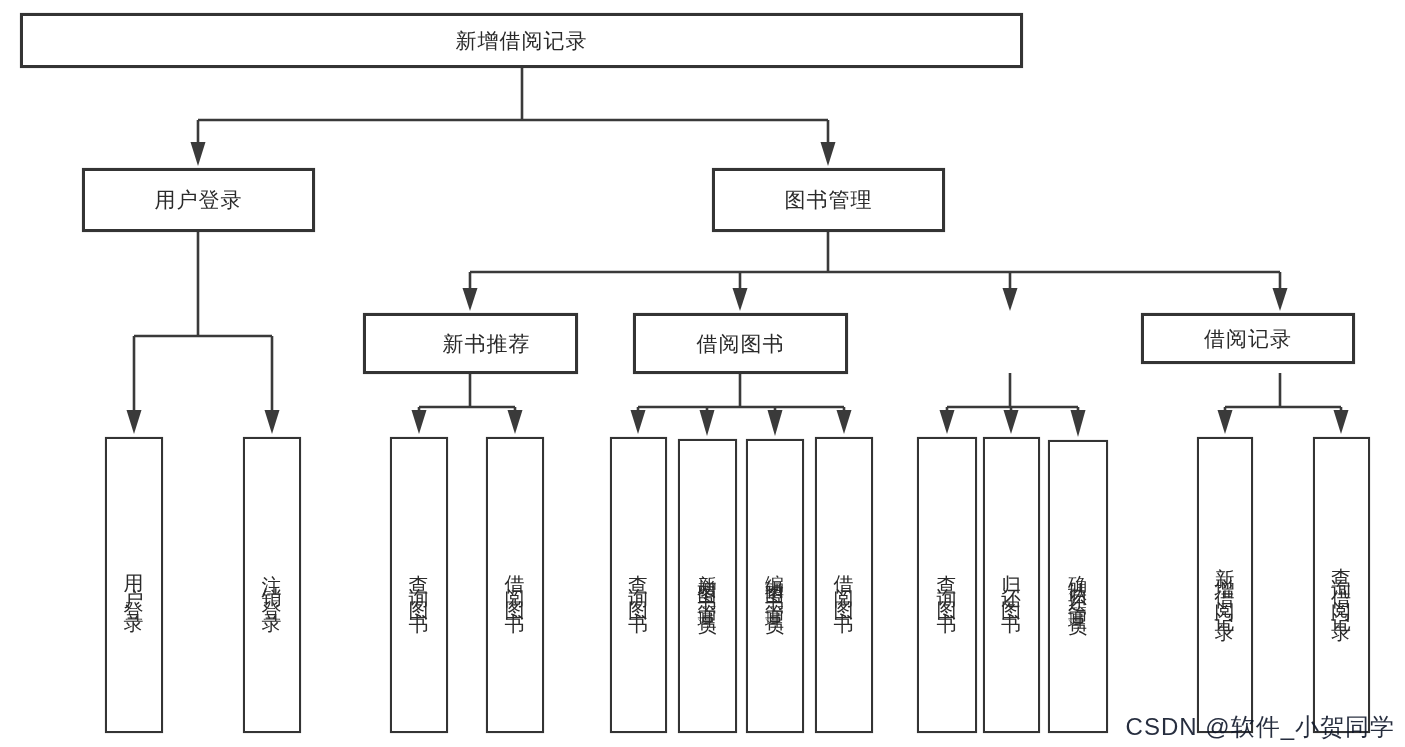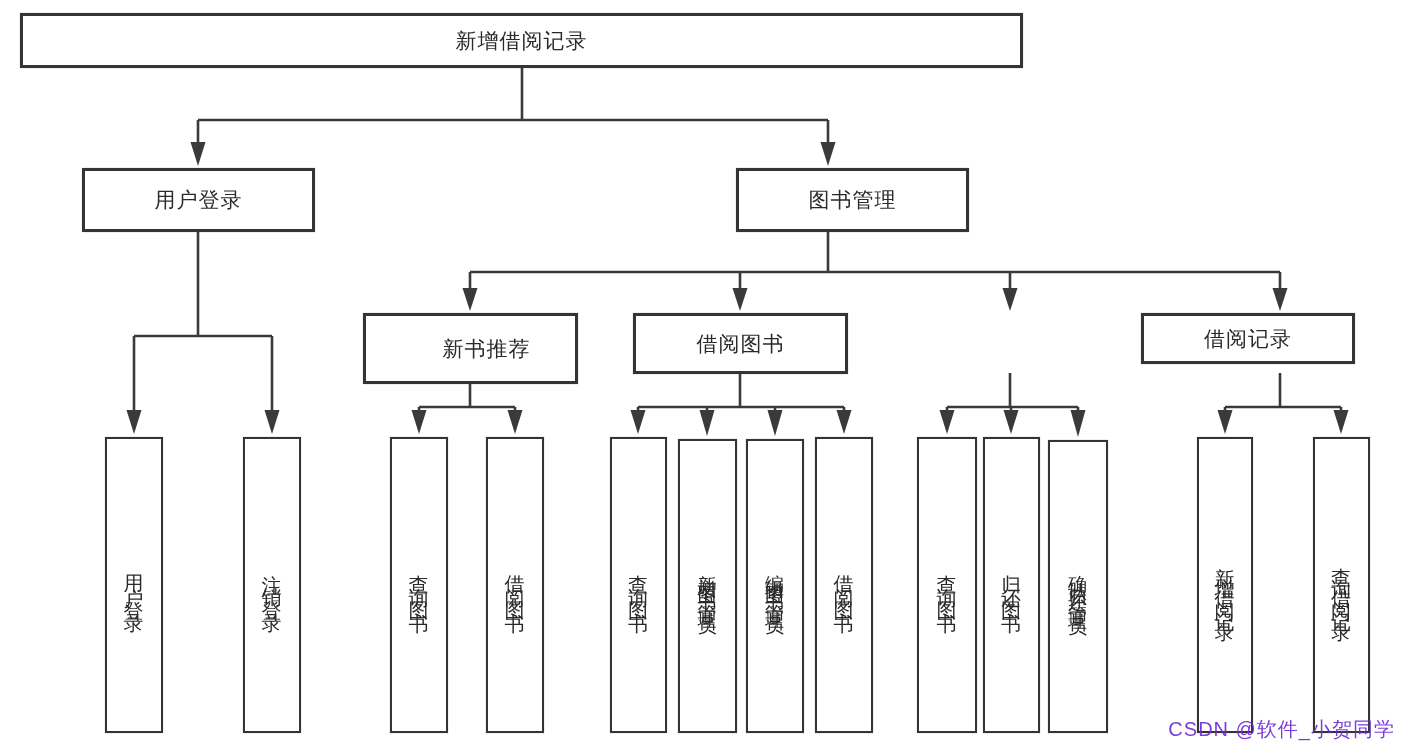--- a/index.html
+++ b/index.html
@@ -57,22 +57,22 @@
     letter-spacing: 11px;
   }
   .leaf.long {
     font-size: 19px;
     letter-spacing: 6px;
   }
   .watermark {
     position: absolute;
     right: 10px;
     bottom: 4px;
-    font-size: 20px;
-    color: #6d28d9;
+    font-size: 24px;
+    color: #0f172a;
     letter-spacing: 1px;
     white-space: nowrap;
     opacity: 0.9;
     z-index: 5;
   }
 </style>
 </head>
 <body>
 
 <div class="canvas">
@@ -135,23 +135,23 @@
     <path d="M1225 407 H1341"></path>
     <path d="M1225 407 V412"></path>
     <polygon points="1217.5,410 1232.5,410 1225,434"></polygon>
     <path d="M1341 407 V412"></path>
     <polygon points="1333.5,410 1348.5,410 1341,434"></polygon>
   </svg>
 
   <div class="box h-label" style="left:20px; top:13px; width:1003px; height:55px;">新增借阅记录</div>
 
   <div class="box h-label" style="left:82px; top:168px; width:233px; height:64px;">用户登录</div>
-  <div class="box h-label" style="left:712px; top:168px; width:233px; height:64px;margin-left:24px;">图书管理</div>
+  <div class="box h-label" style="left:712px; top:168px; width:233px; height:64px;">图书管理</div>
 
-  <div class="box h-label" style="left:363px; top:313px; width:215px; height:71px;padding-left:32px;">新书推荐</div>
+  <div class="box h-label" style="left:363px; top:313px; width:215px; height:61px;padding-left:32px;">新书推荐</div>
   <div class="box h-label" style="left:633px; top:313px; width:215px; height:61px;">借阅图书</div>
   <div class="box h-label" style="left:1141px; top:313px; width:214px; height:51px;">借阅记录</div>
 
   <div class="box leaf" style="left:105px; top:437px; width:58px; height:296px;">用户登录</div>
   <div class="box leaf" style="left:243px; top:437px; width:58px; height:296px;">注销登录</div>
 
   <div class="box leaf" style="left:390px; top:437px; width:58px; height:296px;">查询图书</div>
   <div class="box leaf" style="left:486px; top:437px; width:58px; height:296px;">借阅图书</div>
 
   <div class="box leaf" style="left:610px; top:437px; width:57px; height:296px;">查询图书</div>

